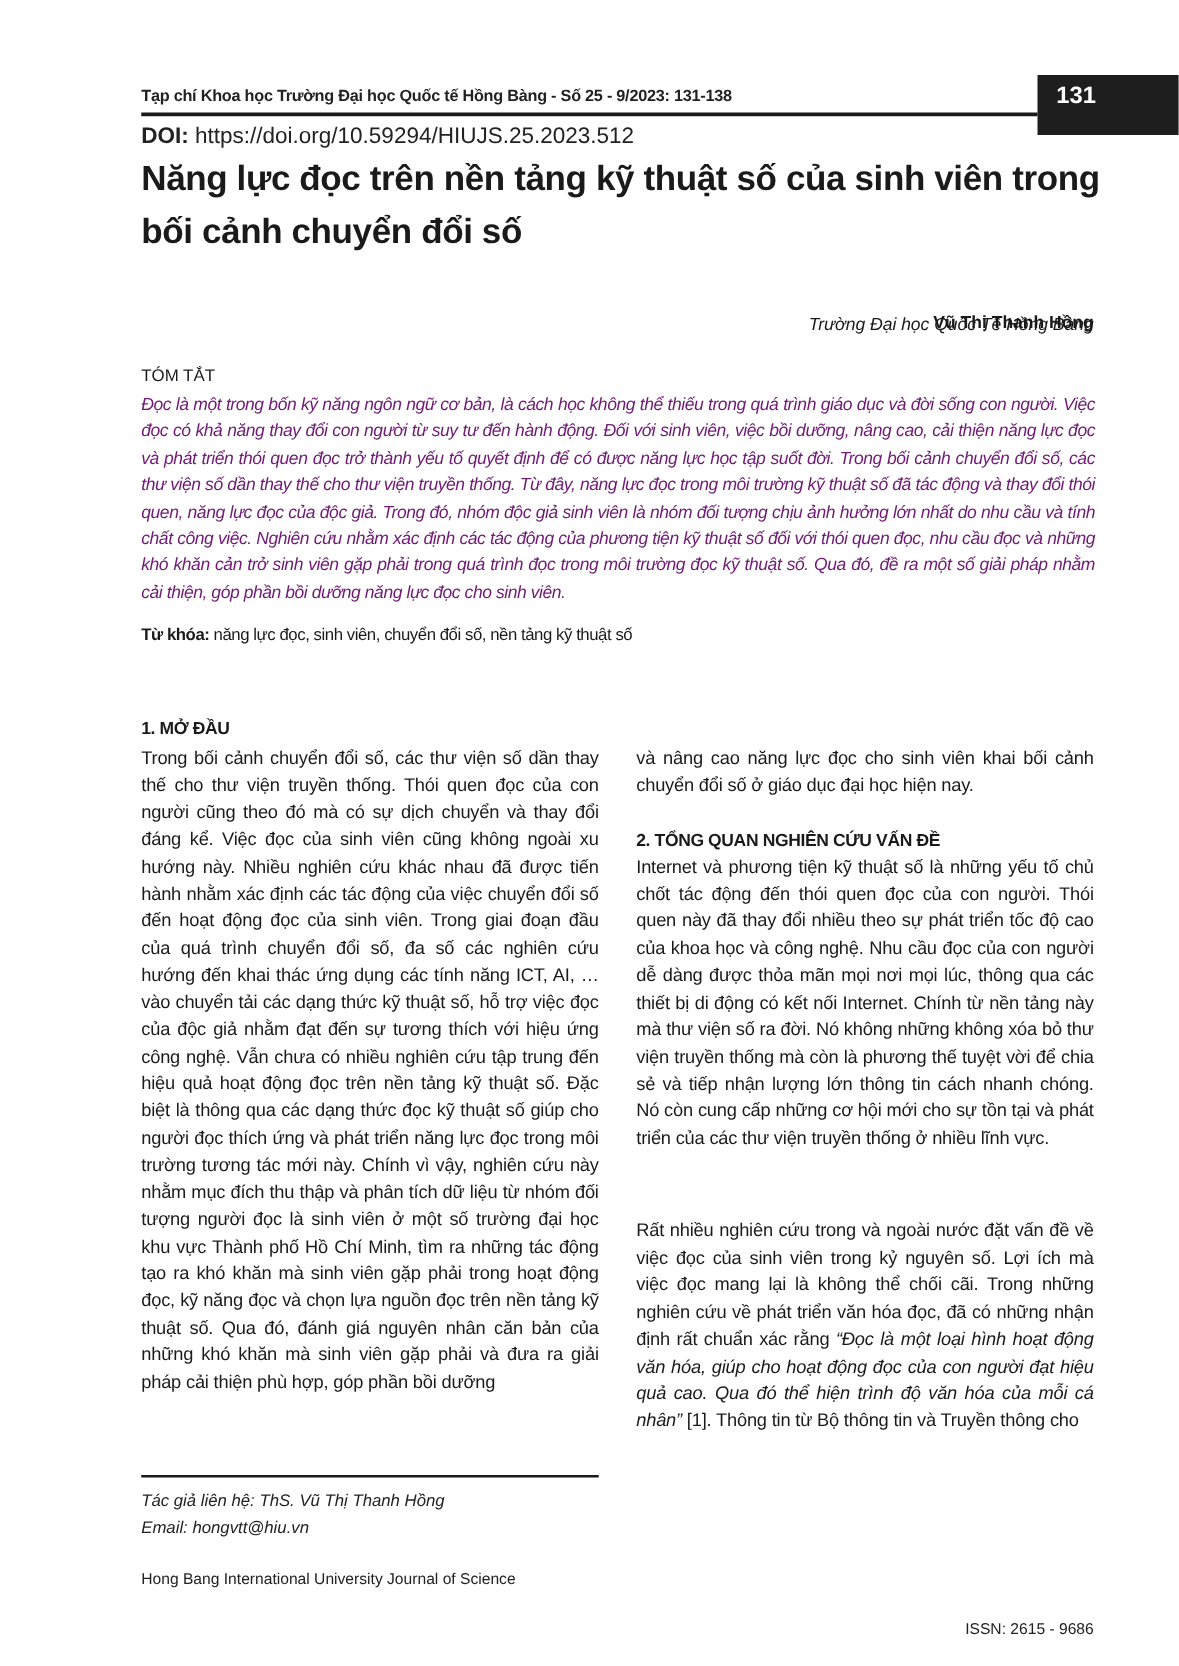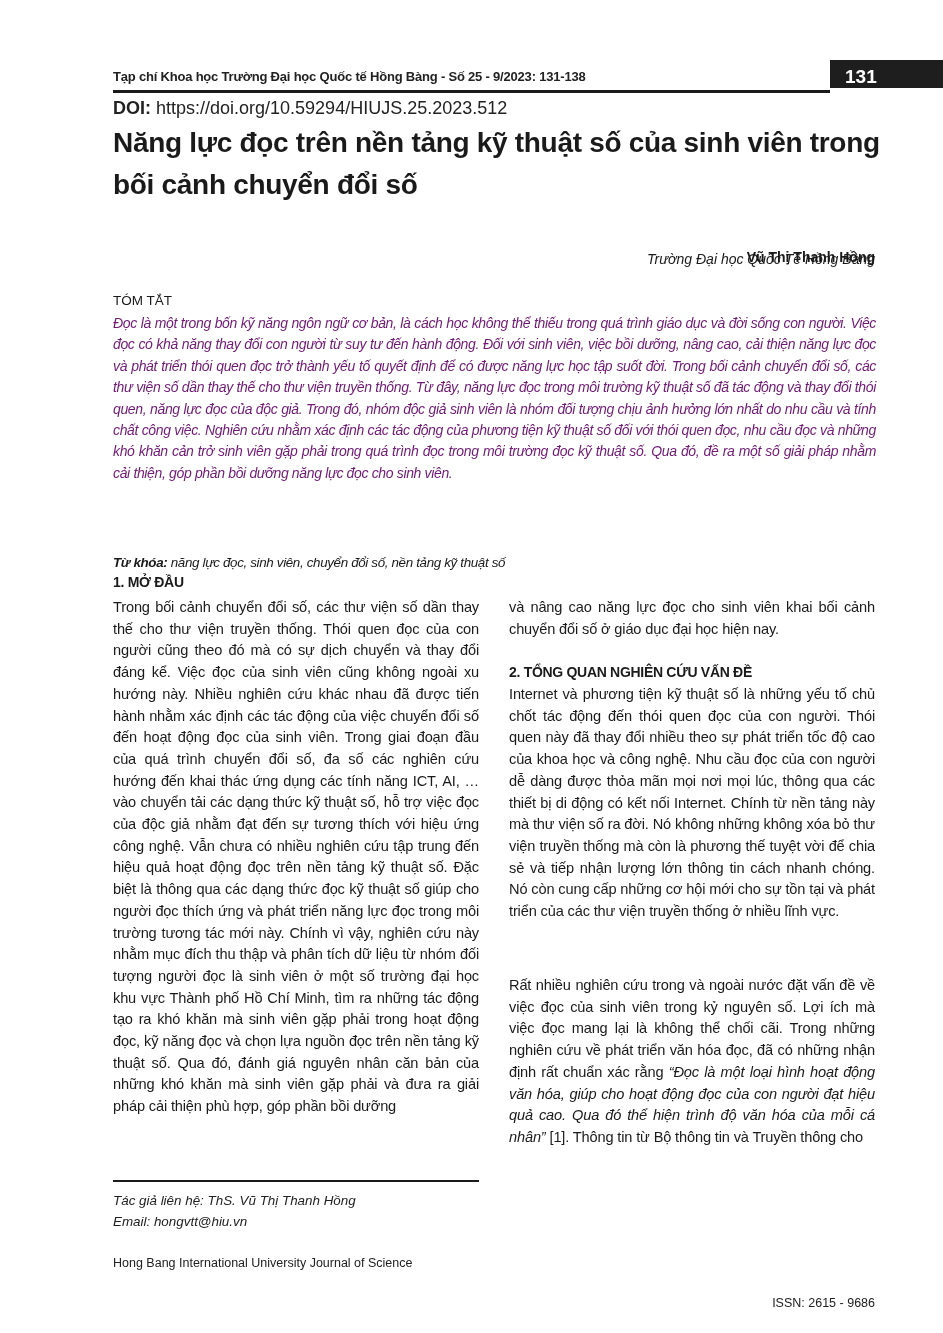--- a/index.html
+++ b/index.html
@@ -2,34 +2,34 @@
 <html><head>
 <meta charset="utf-8">
 <style>
   * { box-sizing: border-box; margin: 0; padding: 0; }
   html, body { width: 943px; height: 1333px; background: #ffffff; overflow: hidden; }
   body { position: relative; font-family: "Liberation Sans", "DejaVu Sans", sans-serif; color: #1a1a1a; }
 
   .header-row { position: absolute; left: 113px; top: 64px; width: 717px; height: 28px; }
   .journal-line { font-size: 13px; font-weight: bold; color: #222; letter-spacing: -0.2px; position: absolute; left: 0; top: 5px; white-space: nowrap; }
   .header-rule { position: absolute; left: 113px; top: 90px; width: 717px; height: 3px; background: #1a1a1a; }
-  .page-box { position: absolute; left: 830px; top: 60px; width: 113px; height: 28px; background: #1e1e1e; color: #fff; font-size: 19px; font-weight: bold; padding: 6px 0 0 15px; }
+  .page-box { position: absolute; left: 830px; top: 60px; width: 113px; height: 48px; background: #1e1e1e; color: #fff; font-size: 19px; font-weight: bold; padding: 6px 0 0 15px; }
 
   .doi { position: absolute; left: 113px; top: 98px; font-size: 18px; color: #222; white-space: nowrap; }
   .doi b { font-weight: bold; }
 
   .title { position: absolute; left: 113px; top: 122px; width: 780px; font-size: 28px; font-weight: bold; line-height: 42px; color: #1a1a1a; letter-spacing: -0.3px; }
 
   .author { position: absolute; right: 68px; top: 229px; font-size: 14px; font-weight: bold; text-align: center; white-space: nowrap; margin-top: 20px; }
   .affil { position: absolute; right: 68px; top: 251px; font-size: 14px; font-style: italic; text-align: right; white-space: nowrap; }
 
   .abs-head { position: absolute; left: 113px; top: 293px; font-size: 13.5px; font-weight: normal; }
   .abstract { position: absolute; left: 113px; top: 313px; width: 763px; font-size: 14px; font-style: italic; line-height: 21.4px; text-align: justify; letter-spacing: -0.35px; color: #701a75; }
 
-  .keywords { position: absolute; left: 113px; top: 555px; font-size: 13.4px; font-style: italic; letter-spacing: -0.35px; white-space: nowrap; }
+  .keywords { position: absolute; left: 113px; top: 500px; font-size: 13.4px; letter-spacing: -0.35px; white-space: nowrap; }
   .keywords b { font-weight: bold; }
 
   .sec-head { position: absolute; font-size: 14px; font-weight: bold; white-space: nowrap; letter-spacing: -0.3px; }
   .sec1 { left: 113px; top: 574px; }
   .sec2 { left: 509px; top: 664px; }
 
   .col { position: absolute; font-size: 14.6px; line-height: 21.7px; text-align: justify; color: #1a1a1a; letter-spacing: -0.15px; }
   .col-left { left: 113px; top: 597px; width: 366px; }
   .col-right-a { left: 509px; top: 597px; width: 366px; }
   .col-right-b { left: 509px; top: 684px; width: 366px; }

